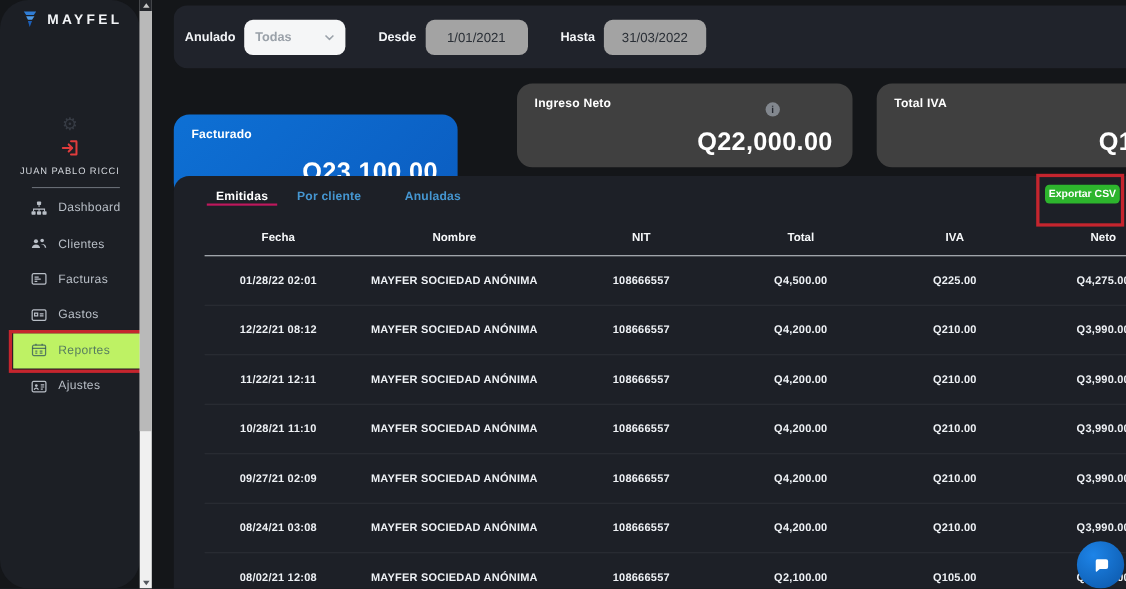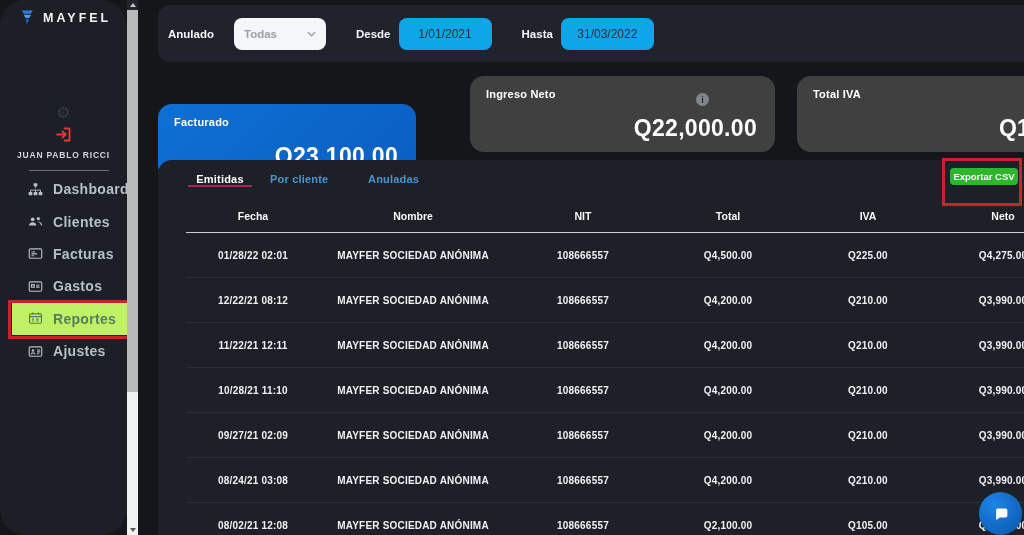--- a/index.html
+++ b/index.html
@@ -9,51 +9,51 @@
     background:#141619;
     font-family:"Liberation Sans", sans-serif;
   }
 
   
   .sidebar { position:absolute; left:0; top:0; width:127px; height:535px; background:#1c1f25; z-index:2;border-radius:26px; }
   .brand { position:absolute; left:20px; top:9px; display:flex; align-items:center; gap:9px; }
   .brand-name { color:#f2f4f7; font-size:12.5px; font-weight:700; letter-spacing:3px; }
   .gear-wrap { position:absolute; top:103px; left:0; width:127px; text-align:center; color:#363b44; font-size:16px; cursor:pointer; }
   .logout-wrap { position:absolute; top:126px; left:0; width:127px; display:flex; justify-content:center; cursor:pointer; }
-  .user-name { position:absolute; top:150px; left:0; width:127px; text-align:center; color:#d2d6dc; font-size:8.5px; font-weight:700; letter-spacing:0.8px; }
+  .user-name { position:absolute; top:150px; left:0; width:127px; text-align:center; color:#d2d6dc; font-size:8.5px; font-weight:400; letter-spacing:0.8px; }
   .sidebar-divider { position:absolute; top:170px; left:29px; width:80px; border-top:1px solid #676c74; }
   .nav { position:absolute; top:173px; left:0; width:127px; }
   .nav-item { height:32.4px; display:flex; align-items:center; padding-left:28px; gap:10px; color:#b9bfc7; cursor:pointer; }
   .nav-icon { width:15px; height:15px; display:flex; align-items:center; }
   .nav-icon svg { width:15px; height:15px; }
-  .nav-label { font-size:14px; font-weight:700; letter-spacing:0.3px; }
+  .nav-label { font-size:11px; font-weight:400; letter-spacing:0.3px; }
   .nav-item.active { background:#bef264; margin-left:12px; width:116px; padding-left:16px; color:rgba(15,41,92,0.60); }
 
   .annotation-box { position:absolute; border:3px solid #c5252e; pointer-events:none; z-index:8; }
   .ann-reportes { left:8px; top:300px; width:123px; height:39px; }
 
   
   .vscrollbar { position:absolute; left:127px; top:0; width:11px; height:535px; background:#f0f0f0; z-index:4; }
   .sb-up { position:absolute; top:0; left:0; width:11px; height:10px; background:#24262b; display:flex; align-items:center; justify-content:center; cursor:pointer; }
   .sb-up .tri { width:0; height:0; border-left:3px solid transparent; border-right:3px solid transparent; border-bottom:4px solid #c9c9c9; }
   .sb-thumb { position:absolute; top:10px; left:0; width:11px; height:382px; background:#b9b9b9; cursor:pointer; }
   .sb-down { position:absolute; bottom:1px; left:0; width:11px; height:9px; display:flex; align-items:center; justify-content:center; cursor:pointer; }
   .sb-down .tri { width:0; height:0; border-left:3px solid transparent; border-right:3px solid transparent; border-top:4px solid #55585e; }
 
   
   .main { position:absolute; left:138px; top:0; width:1000px; height:535px; }
 
   .filterbar { position:absolute; left:20px; top:5px; width:900px; height:57px; background:#20232b; border-radius:12px;
                display:flex; align-items:center; padding-left:10px; }
   .f-label { color:#f3f5f8; font-size:11.5px; font-weight:700; }
   .ml30 { margin-left:30px; }
-  .select { margin-left:20px; width:92px; height:32px; background:#f5f6f7; border-radius:8px;
+  .select { margin-left:8px; width:92px; height:32px; background:#f5f6f7; border-radius:8px;
             display:flex; align-items:center; justify-content:space-between; padding:0 10px; cursor:pointer; }
   .select-value { color:#9aa1a9; font-size:11.5px; font-weight:600; }
-  .datebox { margin-left:8px; width:93px; height:32px; background:#0ea5e9; border-radius:8px;
+  .datebox { margin-left:8px; width:93px; height:32px; background:#a3a3a3; border-radius:8px;
              display:flex; align-items:center; justify-content:center; color:#2a2f36; font-size:12px; cursor:text; }
 
   .card { position:absolute; top:76px; height:76px; border-radius:14px; background:#404040;
           padding:12px 18px 10px 16px; display:flex; flex-direction:column; justify-content:space-between; cursor:pointer; }
   .card-facturado { left:20px; width:258px; background:linear-gradient(135deg,#0e70d4,#0b5ec2);margin-top:28px; }
   .card-ingreso { left:332px; width:305px; }
   .card-iva { left:659px; width:330px; }
   .card-label { color:#ffffff; font-size:11px; font-weight:700; letter-spacing:0.2px; }
   .card-value { color:#ffffff; font-size:23px; font-weight:800; text-align:right; letter-spacing:0.3px; }
   .info-badge { position:absolute; top:17px; right:66px; width:13px; height:13px; border-radius:50%;

